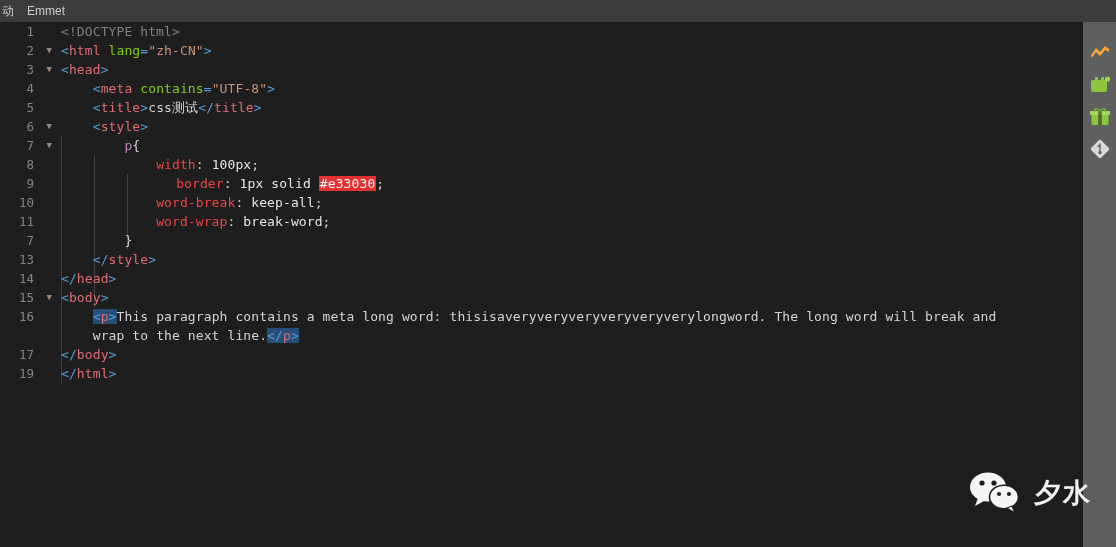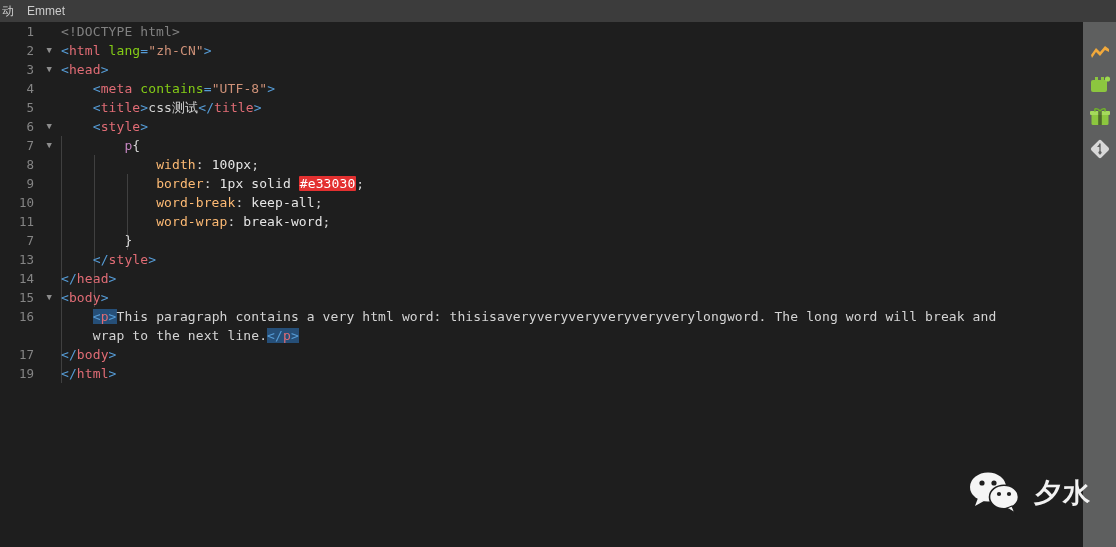--- a/index.html
+++ b/index.html
@@ -49,21 +49,21 @@
     font-family:"DejaVu Sans Mono", monospace;
     color:#d4d4d4;
     letter-spacing:0.1px;
   }
   .t-tag     { color:#569cd6; }
   .t-tagname { color:#e06c75; }
   .t-attr    { color:#84cc16; }
   .t-str     { color:#ce9178; }
   .t-text    { color:#d4d4d4; }
   .t-sel     { color:#c586c0; }
-  .t-prop    { color:#fdba74; }
+  .t-prop    { color:#ef4444; }
   .t-num     { color:#e5e5e5; }
   .t-brace   { color:#d4d4d4; }
   .t-doctype { color:#808080; }
 
   .colorbox {
     background:#e33030; color:#ffffff; padding:0 1px;
     border-radius:1px;
   }
 
   .tag-hl { background:#264f78; }
@@ -163,21 +163,21 @@
 
       <div class="row" style="top:114px; position:absolute; left:0;">
         <span class="code" style="left:5px;">        <span class="t-sel">p</span><span class="t-brace">{</span></span>
       </div>
 
       <div class="row" style="top:133px; position:absolute; left:0;">
         <span class="code" style="left:5px;">            <span class="t-prop">width</span><span class="t-brace">: </span><span class="t-num">100px</span><span class="t-brace">;</span></span>
       </div>
 
       <div class="row" style="top:152px; position:absolute; left:0;">
-        <span class="code" style="left:5px;">            <span class="t-prop">border</span><span class="t-brace">: </span><span class="t-num">1px</span> <span class="t-num">solid</span> <span class="colorbox">#e33030</span><span class="t-brace">;</span></span>
+        <span class="code" style="left:5px;padding-left:20px;">            <span class="t-prop">border</span><span class="t-brace">: </span><span class="t-num">1px</span> <span class="t-num">solid</span> <span class="colorbox">#e33030</span><span class="t-brace">;</span></span>
       </div>
 
       <div class="row" style="top:171px; position:absolute; left:0;">
         <span class="code" style="left:5px;">            <span class="t-prop">word-break</span><span class="t-brace">: </span><span class="t-num">keep-all</span><span class="t-brace">;</span></span>
       </div>
 
       <div class="row" style="top:190px; position:absolute; left:0;">
         <span class="code" style="left:5px;">            <span class="t-prop">word-wrap</span><span class="t-brace">: </span><span class="t-num">break-word</span><span class="t-brace">;</span></span>
       </div>
 
@@ -191,21 +191,21 @@
 
       <div class="row" style="top:247px; position:absolute; left:0;">
         <span class="code" style="left:5px;"><span class="t-tag">&lt;/</span><span class="t-tagname">head</span><span class="t-tag">&gt;</span></span>
       </div>
 
       <div class="row" style="top:266px; position:absolute; left:0;">
         <span class="code" style="left:5px;"><span class="t-tag">&lt;</span><span class="t-tagname">body</span><span class="t-tag">&gt;</span></span>
       </div>
 
       <div class="row" style="top:285px; position:absolute; left:0;">
-        <span class="code" style="left:5px;">    <span class="tag-hl"><span class="t-tag">&lt;</span><span class="t-tagname">p</span><span class="t-tag">&gt;</span></span><span class="t-text">This paragraph contains a very html word: thisisaveryveryveryveryveryverylongword. The long word will break and</span></span>
+        <span class="code" style="left:5px;">    <span class="tag-hl"><span class="t-tag">&lt;</span><span class="t-tagname">p</span><span class="t-tag">&gt;</span></span><span class="t-text">This paragraph contains a meta long word: thisisaveryveryveryveryveryverylongword. The long word will break and</span></span>
       </div>
       <div class="row" style="top:304px; position:absolute; left:0;">
         <span class="code" style="left:5px;">    <span class="t-text">wrap to the next line.</span><span class="tag-hl"><span class="t-tag">&lt;/</span><span class="t-tagname">p</span><span class="t-tag">&gt;</span></span></span>
       </div>
 
       <div class="row" style="top:323px; position:absolute; left:0;">
         <span class="code" style="left:5px;"><span class="t-tag">&lt;/</span><span class="t-tagname">body</span><span class="t-tag">&gt;</span></span>
       </div>
 
       <div class="row" style="top:342px; position:absolute; left:0;">

